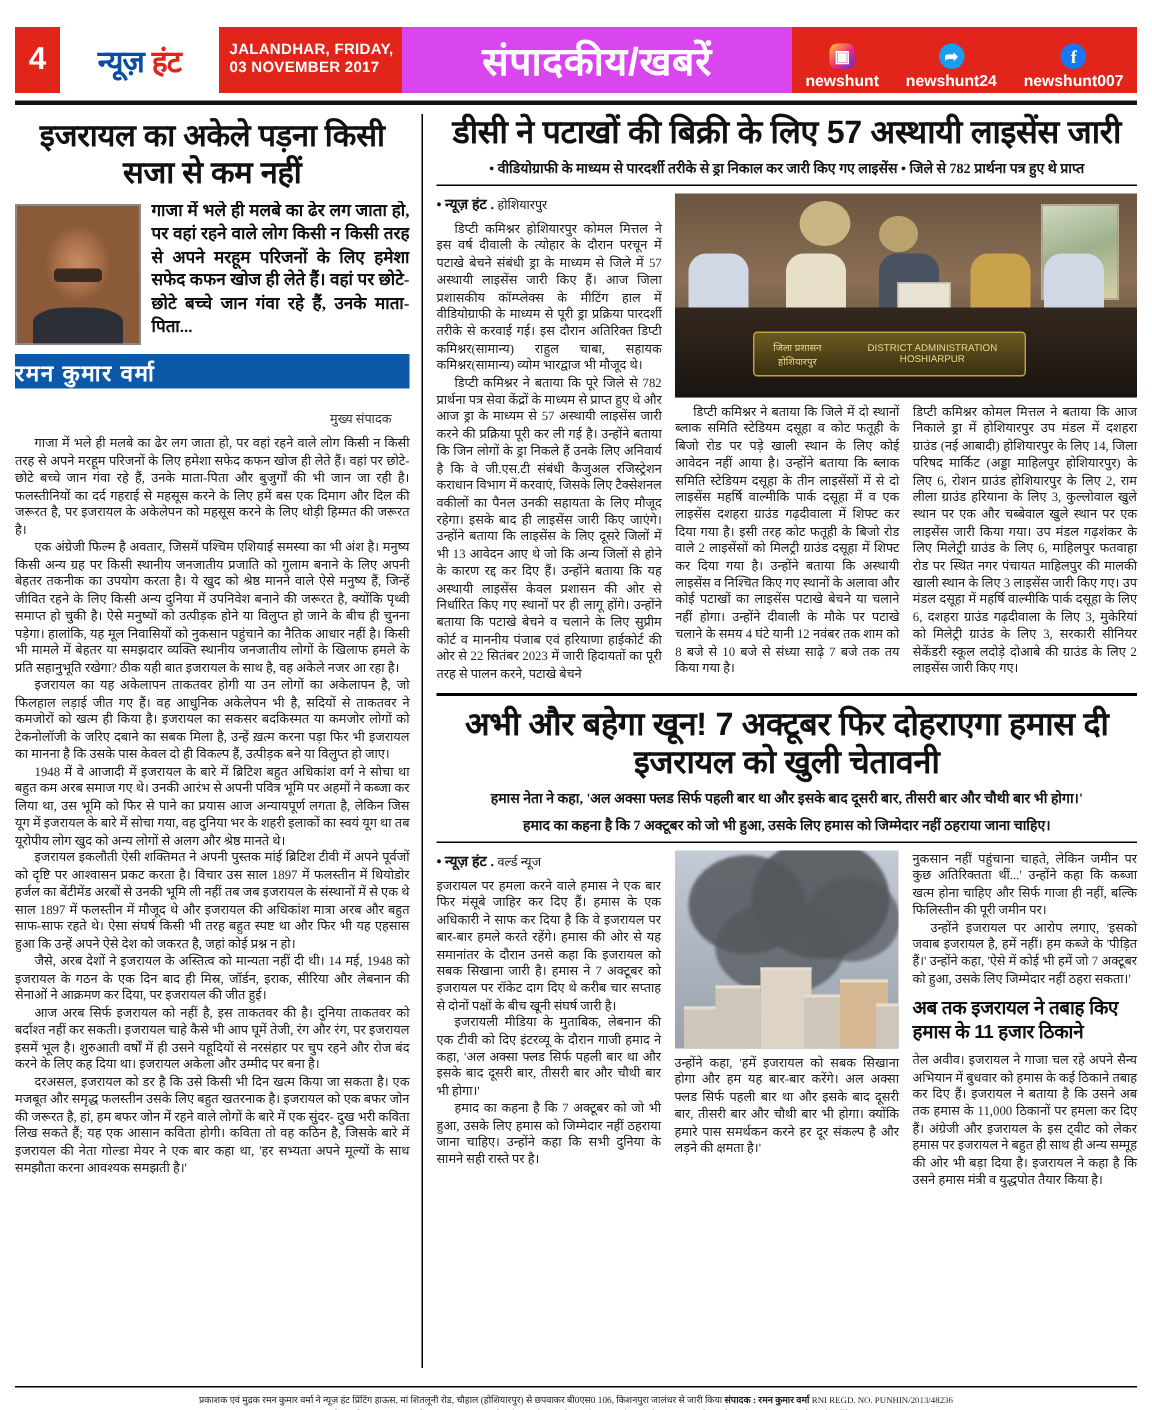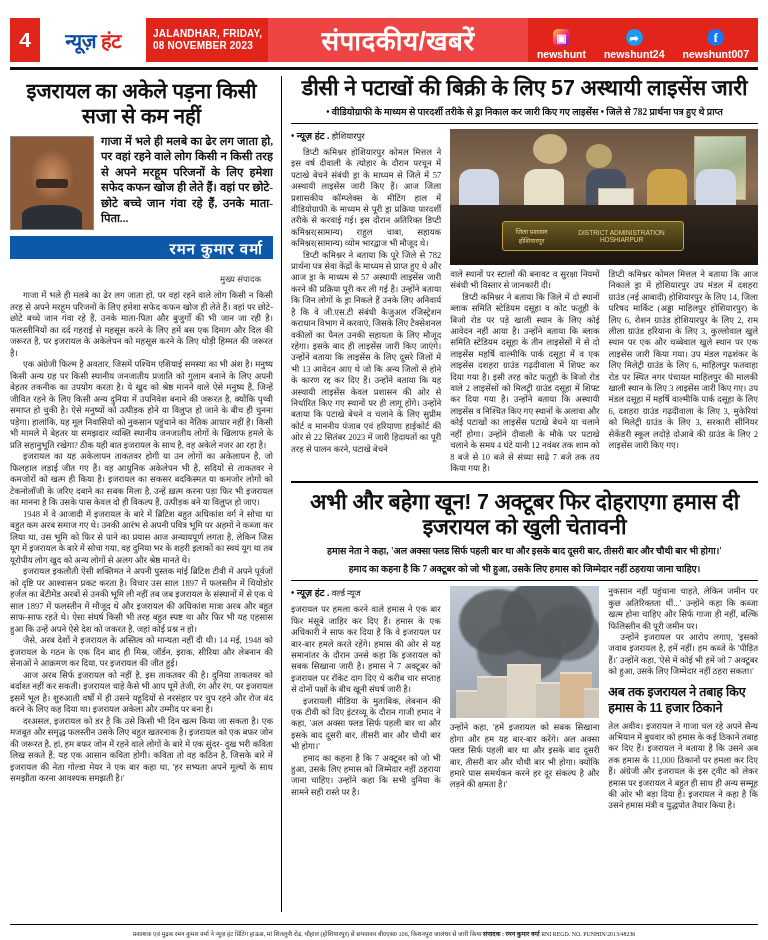--- a/index.html
+++ b/index.html
@@ -76,21 +76,21 @@
     padding-left: 7px;
     color: #fff;
     font-family: "Liberation Sans", sans-serif;
     font-weight: bold;
     font-size: 10px;
     line-height: 12.5px;
     letter-spacing: 0.2px;
   }
   .mh-center {
     flex: 1;
-    background: #ef4444;
+    background: #d946ef;
     display: flex;
     align-items: center;
     justify-content: center;
   }
   .mh-center-title {
     color: #fff;
     font-family: "Liberation Sans", sans-serif;
     font-weight: bold;
     font-size: 26px;
     letter-spacing: 0.5px;
@@ -202,21 +202,20 @@
     text-align: justify;
     font-weight: 600;
   }
   .byline-bar {
     background: #0b59a8;
     color: #fff;
     margin-top: 3px;
     height: 23px;
     display: flex;
     align-items: center;
-    justify-content: flex-end;
     padding-right: 10px;
     font-family: "Liberation Sans", sans-serif;
     font-weight: bold;
     font-size: 15px;
     letter-spacing: 1px;
   }
   .byline-sub {
     text-align: right;
     font-size: 8.5px;
     padding-right: 12px;
@@ -372,21 +371,21 @@
 <div class="page">
 
   <div class="masthead">
     <div class="mh-left">
       <div class="page-no">4</div>
       <div class="logo-box">
         <span class="logo-text"><span class="logo-a">न्यूज़</span> <span class="logo-b">हंट</span></span>
       </div>
       <div class="mh-date">
         <span>JALANDHAR, FRIDAY,</span>
-        <span>08 NOVEMBER 2023</span>
+        <span>03 NOVEMBER 2017</span>
       </div>
     </div>
     <div class="mh-center">
       <span class="mh-center-title">संपादकीय/खबरें</span>
     </div>
     <div class="mh-right">
       <div class="social">
         <span class="soc-icon soc-ig">▣</span>
         <span>newshunt</span>
       </div>
@@ -463,21 +462,20 @@
               <div class="box"></div>
               <div class="table"></div>
               <div class="plate">
                 <span>जिला प्रशासन होशियारपुर</span>
                 <span>DISTRICT ADMINISTRATION HOSHIARPUR</span>
               </div>
             </div>
             <div class="cols3">
               <div class="c3">
                 <div class="body-txt">
-                  <p class="noind">वाले स्थानों पर स्टालों की बनावट व सुरक्षा नियमों संबंधी भी विस्तार से जानकारी दी।</p>
                   <p>डिप्टी कमिश्नर ने बताया कि जिले में दो स्थानों ब्लाक समिति स्टेडियम दसूहा व कोट फतूही के बिजो रोड पर पड़े खाली स्थान के लिए कोई आवेदन नहीं आया है। उन्होंने बताया कि ब्लाक समिति स्टेडियम दसूहा के तीन लाइसेंसों में से दो लाइसेंस महर्षि वाल्मीकि पार्क दसूहा में व एक लाइसेंस दशहरा ग्राउंड गढ़दीवाला में शिफ्ट कर दिया गया है। इसी तरह कोट फतूही के बिजो रोड वाले 2 लाइसेंसों को मिलट्री ग्राउंड दसूहा में शिफ्ट कर दिया गया है। उन्होंने बताया कि अस्थायी लाइसेंस व निश्चित किए गए स्थानों के अलावा और कोई पटाखों का लाइसेंस पटाखे बेचने या चलाने नहीं होगा। उन्होंने दीवाली के मौके पर पटाखे चलाने के समय 4 घंटे यानी 12 नवंबर तक शाम को 8 बजे से 10 बजे से संध्या साढ़े 7 बजे तक तय किया गया है।</p>
                 </div>
               </div>
               <div class="c3">
                 <div class="body-txt">
                   <p class="noind">डिप्टी कमिश्नर कोमल मित्तल ने बताया कि आज निकाले ड्रा में होशियारपुर उप मंडल में दशहरा ग्राउंड (नई आबादी) होशियारपुर के लिए 14, जिला परिषद मार्किट (अड्डा माहिलपुर होशियारपुर) के लिए 6, रोशन ग्राउंड होशियारपुर के लिए 2, राम लीला ग्राउंड हरियाना के लिए 3, कुल्लोवाल खुले स्थान पर एक और चब्बेवाल खुले स्थान पर एक लाइसेंस जारी किया गया। उप मंडल गढ़शंकर के लिए मिलेट्री ग्राउंड के लिए 6, माहिलपुर फतवाहा रोड पर स्थित नगर पंचायत माहिलपुर की मालकी खाली स्थान के लिए 3 लाइसेंस जारी किए गए। उप मंडल दसूहा में महर्षि वाल्मीकि पार्क दसूहा के लिए 6, दशहरा ग्राउंड गढ़दीवाला के लिए 3, मुकेरियां को मिलेट्री ग्राउंड के लिए 3, सरकारी सीनियर सेकेंडरी स्कूल लदोड़े दोआबे की ग्राउंड के लिए 2 लाइसेंस जारी किए गए।</p>
                 </div>
               </div>
             </div>
           </div>

